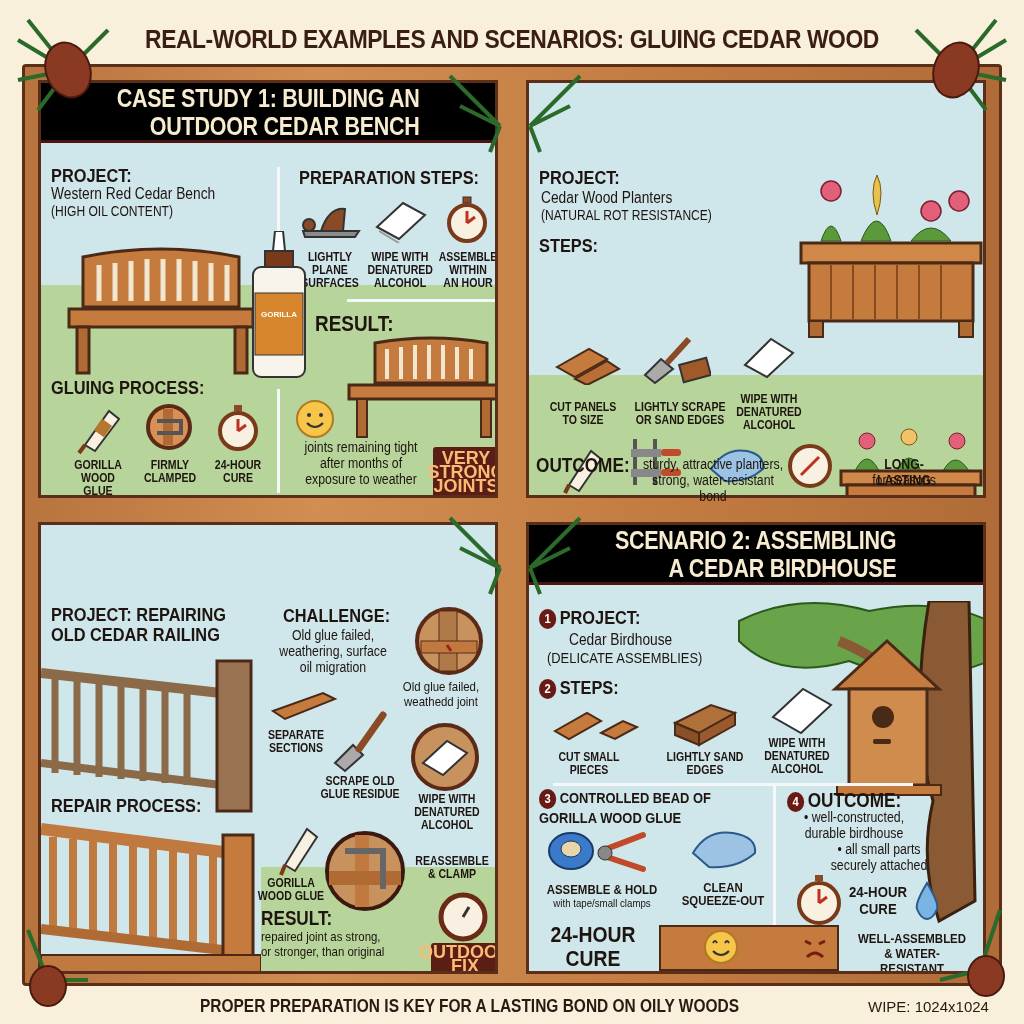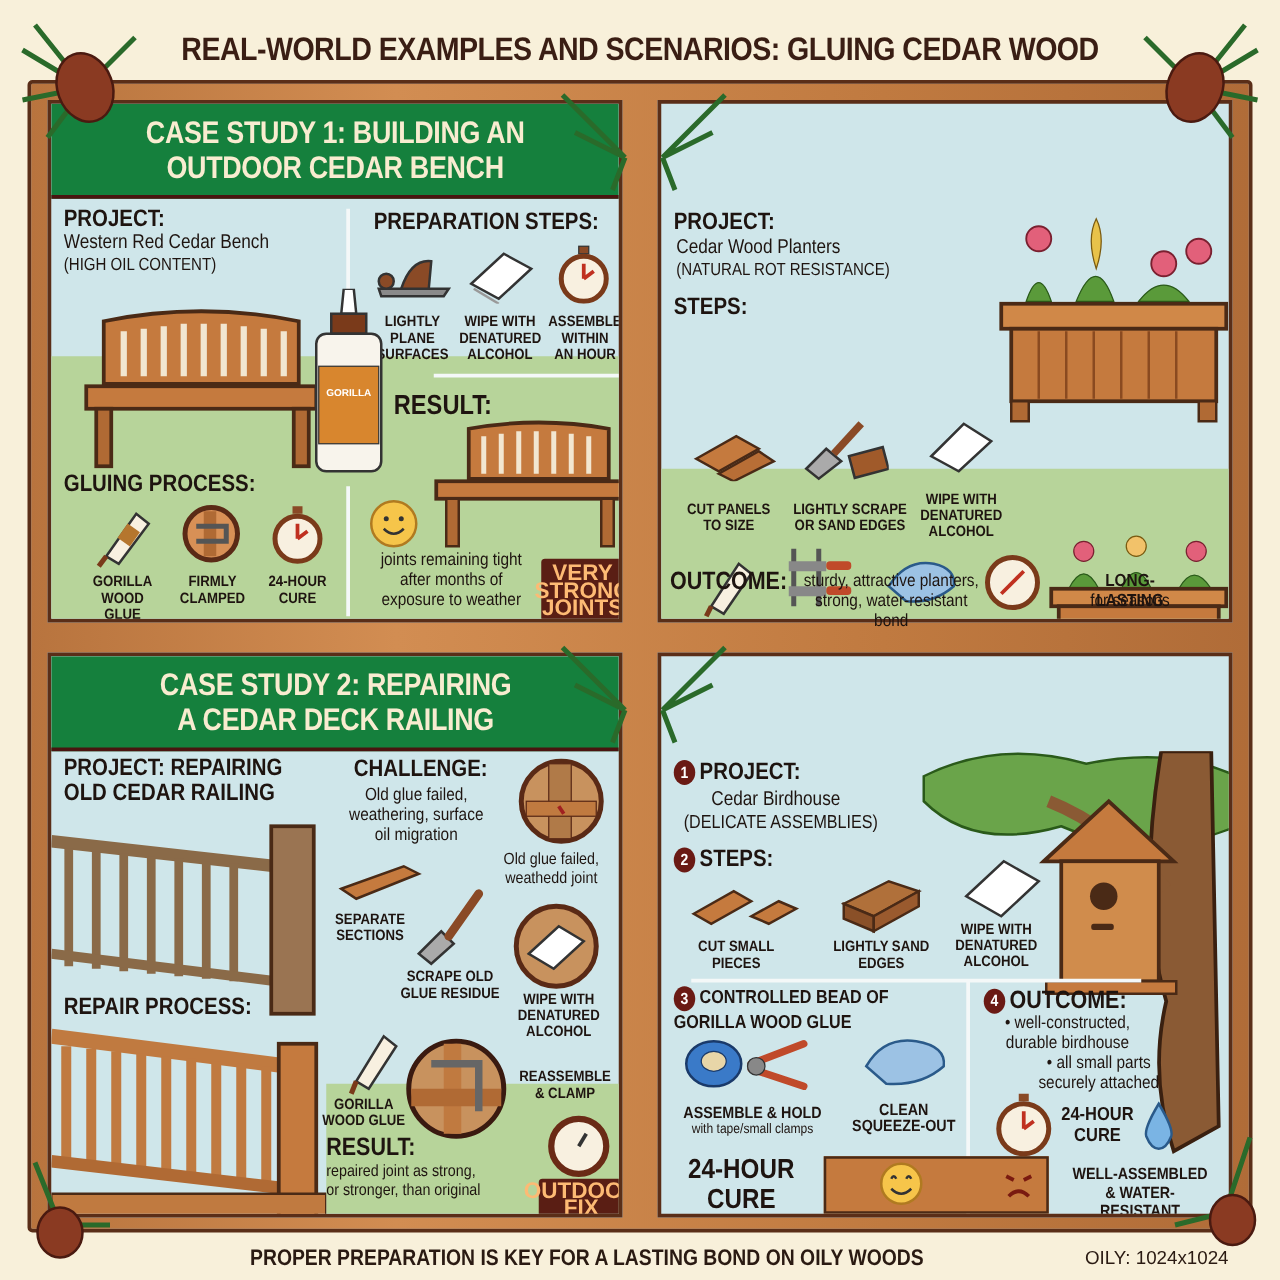--- a/index.html
+++ b/index.html
@@ -5,21 +5,21 @@
   *{box-sizing:border-box;margin:0;padding:0}
   html,body{width:1024px;height:1024px;background:#f8f0da;overflow:hidden}
   body{font-family:"Liberation Sans",sans-serif;color:#2a1a12;position:relative}
   .main-title{position:absolute;top:24px;left:0;width:1024px;text-align:center;font-size:26px;font-weight:bold;color:#3a1e14;letter-spacing:-0.5px;transform:scaleX(0.88)}
   .frame{position:absolute;top:64px;left:22px;width:980px;height:922px;background:linear-gradient(90deg,#b8743e,#d28d52 30%,#c07a40 70%,#b06c38);border:3px solid #5a2e18;border-radius:4px}
   .panel{position:absolute;border:3px solid #5a2e18;overflow:hidden;background:#cfe6ea}
   .p1{left:38px;top:80px;width:460px;height:418px}
   .p2{left:526px;top:80px;width:460px;height:418px}
   .p3{left:38px;top:522px;width:460px;height:452px}
   .p4{left:526px;top:522px;width:460px;height:452px}
-  .banner{position:absolute;left:0;top:0;width:100%;height:76px;background:#15803d;border-bottom:3px solid #4a1410;display:flex;align-items:center;justify-content:center;text-align:center}
+  .banner{position:absolute;left:0;top:0;width:100%;height:60px;background:#000000;border-bottom:3px solid #4a1410;display:flex;align-items:center;justify-content:center;text-align:right}
   .banner h2{font-size:25px;line-height:28px;color:#f8ecd0;font-weight:bold;transform:scaleX(0.86);letter-spacing:-0.3px}
   .grass{position:absolute;left:0;bottom:0;width:100%;background:#b7d49a}
   .abs{position:absolute}
   .lbl{font-weight:bold;font-size:19px;color:#1e1410;transform-origin:left top;transform:scaleX(0.86);white-space:nowrap}
   .body{font-size:15px;color:#1e1410;white-space:nowrap;transform-origin:left top;transform:scaleX(0.86)}
   .cap{font-weight:bold;font-size:12px;line-height:13px;text-align:center;color:#1e1410;white-space:pre-line;transform:scaleX(0.88)}
   .small{font-size:14px;text-align:center;white-space:pre-line;line-height:16px;color:#1e1410;transform:scaleX(0.88)}
   .badge{position:absolute;background:#5a1e14;color:#fdba74;font-weight:bold;font-size:18px;line-height:14px;text-align:center;white-space:pre-line;display:flex;align-items:center;justify-content:center;border-radius:3px}
   .divider-v{position:absolute;width:3px;background:#f4f8f8}
   .divider-h{position:absolute;height:3px;background:#f4f8f8}
@@ -231,23 +231,20 @@
 </section>
 
 <div class="abs lbl" style="left:536px;top:454px;font-size:20px">OUTCOME:</div>
 <div class="abs small" style="left:628px;top:456px;width:170px;font-size:14px">sturdy, attractive planters,
 strong, water-resistant bond</div>
 <div class="abs cap" style="left:852px;top:456px;width:104px;font-size:14px;line-height:16px">LONG-LASTING</div>
 <div class="abs small" style="left:852px;top:472px;width:104px">for seasons</div>
 
 <section class="panel p3">
   <div class="grass" style="height:104px;left:220px;width:240px"></div>
-  <div class="banner">
-    <h2><span>CASE STUDY 2: REPAIRING</span><br><span>A CEDAR DECK RAILING</span></h2>
-  </div>
   <div class="abs lbl" style="left:10px;top:80px;white-space:pre-line;line-height:20px">PROJECT: REPAIRING
 OLD CEDAR RAILING</div>
   <div class="abs lbl" style="left:242px;top:80px">CHALLENGE:</div>
   <div class="abs small" style="left:222px;top:102px;width:140px;font-size:14px">Old glue failed,
 weathering, surface
 oil migration</div>
   <svg class="icon" style="left:372px;top:80px" width="72" height="72" viewBox="0 0 72 72">
       <circle cx="36" cy="36" r="32" fill="#c8925e" stroke="#5a2a16" stroke-width="4"></circle>
       <rect x="26" y="6" width="18" height="60" fill="#b07a48" stroke="#5a2a16"></rect>
       <rect x="8" y="36" width="56" height="12" fill="#c07a40" stroke="#5a2a16"></rect>
@@ -315,20 +312,23 @@
 or stronger, than original</div>
   <svg class="icon" style="left:396px;top:366px" width="52" height="52" viewBox="0 0 52 52">
       <circle cx="26" cy="26" r="22" fill="#f8f0e0" stroke="#6a2a16" stroke-width="5"></circle>
       <path d="M26 26 L32 16" stroke="#333" stroke-width="3"></path>
     </svg>
   <div class="badge" style="left:390px;top:418px;width:68px;height:32px">OUTDOOR
 FIX</div>
 </section>
 
 <section class="panel p4">
+  <div class="banner">
+    <h2><span>SCENARIO 2: ASSEMBLING</span><br><span>A CEDAR BIRDHOUSE</span></h2>
+  </div>
 
   <svg class="icon" style="left:190px;top:76px" width="270" height="380" viewBox="0 0 270 380">
     <path d="M20 20 Q80 -10 150 10 Q220 -4 270 20 L270 60 Q200 90 130 60 Q60 80 20 40Z" fill="#6aa44a" stroke="#2a5a1a" stroke-width="2"></path>
     <path d="M210 0 L250 0 L256 300 L220 320 Q200 260 214 200 Q190 120 210 0Z" fill="#8a5a34" stroke="#3a2010" stroke-width="3"></path>
     <path d="M120 40 Q170 60 214 110" stroke="#8a5a34" stroke-width="10" fill="none"></path>
     <path d="M116 88 L168 40 L220 88Z" fill="#c57a3e" stroke="#4a2a16" stroke-width="3"></path>
     <rect x="130" y="88" width="78" height="96" fill="#d08c4c" stroke="#4a2a16" stroke-width="3"></rect>
     <circle cx="164" cy="116" r="11" fill="#4a2a16"></circle>
     <rect x="154" y="138" width="18" height="5" rx="2" fill="#4a2a16"></rect>
     <rect x="118" y="184" width="104" height="10" fill="#c57a3e" stroke="#4a2a16" stroke-width="2"></rect>
@@ -438,13 +438,13 @@
       <path d="M10 10 L60 60 M20 40 L60 60 M60 60 L50 86 M140 10 L90 60 M130 40 L90 60 M90 60 L100 86"></path>
     </g>
   </svg>
 <svg class="pine" style="left:440px;top:508px" width="150" height="90" viewBox="0 0 150 90">
     <g stroke="#2a6a2a" stroke-width="4">
       <path d="M10 10 L60 60 M20 40 L60 60 M60 60 L50 86 M140 10 L90 60 M130 40 L90 60 M90 60 L100 86"></path>
     </g>
   </svg>
 
 <div class="footer">PROPER PREPARATION IS KEY FOR A LASTING BOND ON OILY WOODS</div>
-<div class="size">OILY: 1024x1024</div>
+<div class="size">WIPE: 1024x1024</div>
 
 </body></html>

